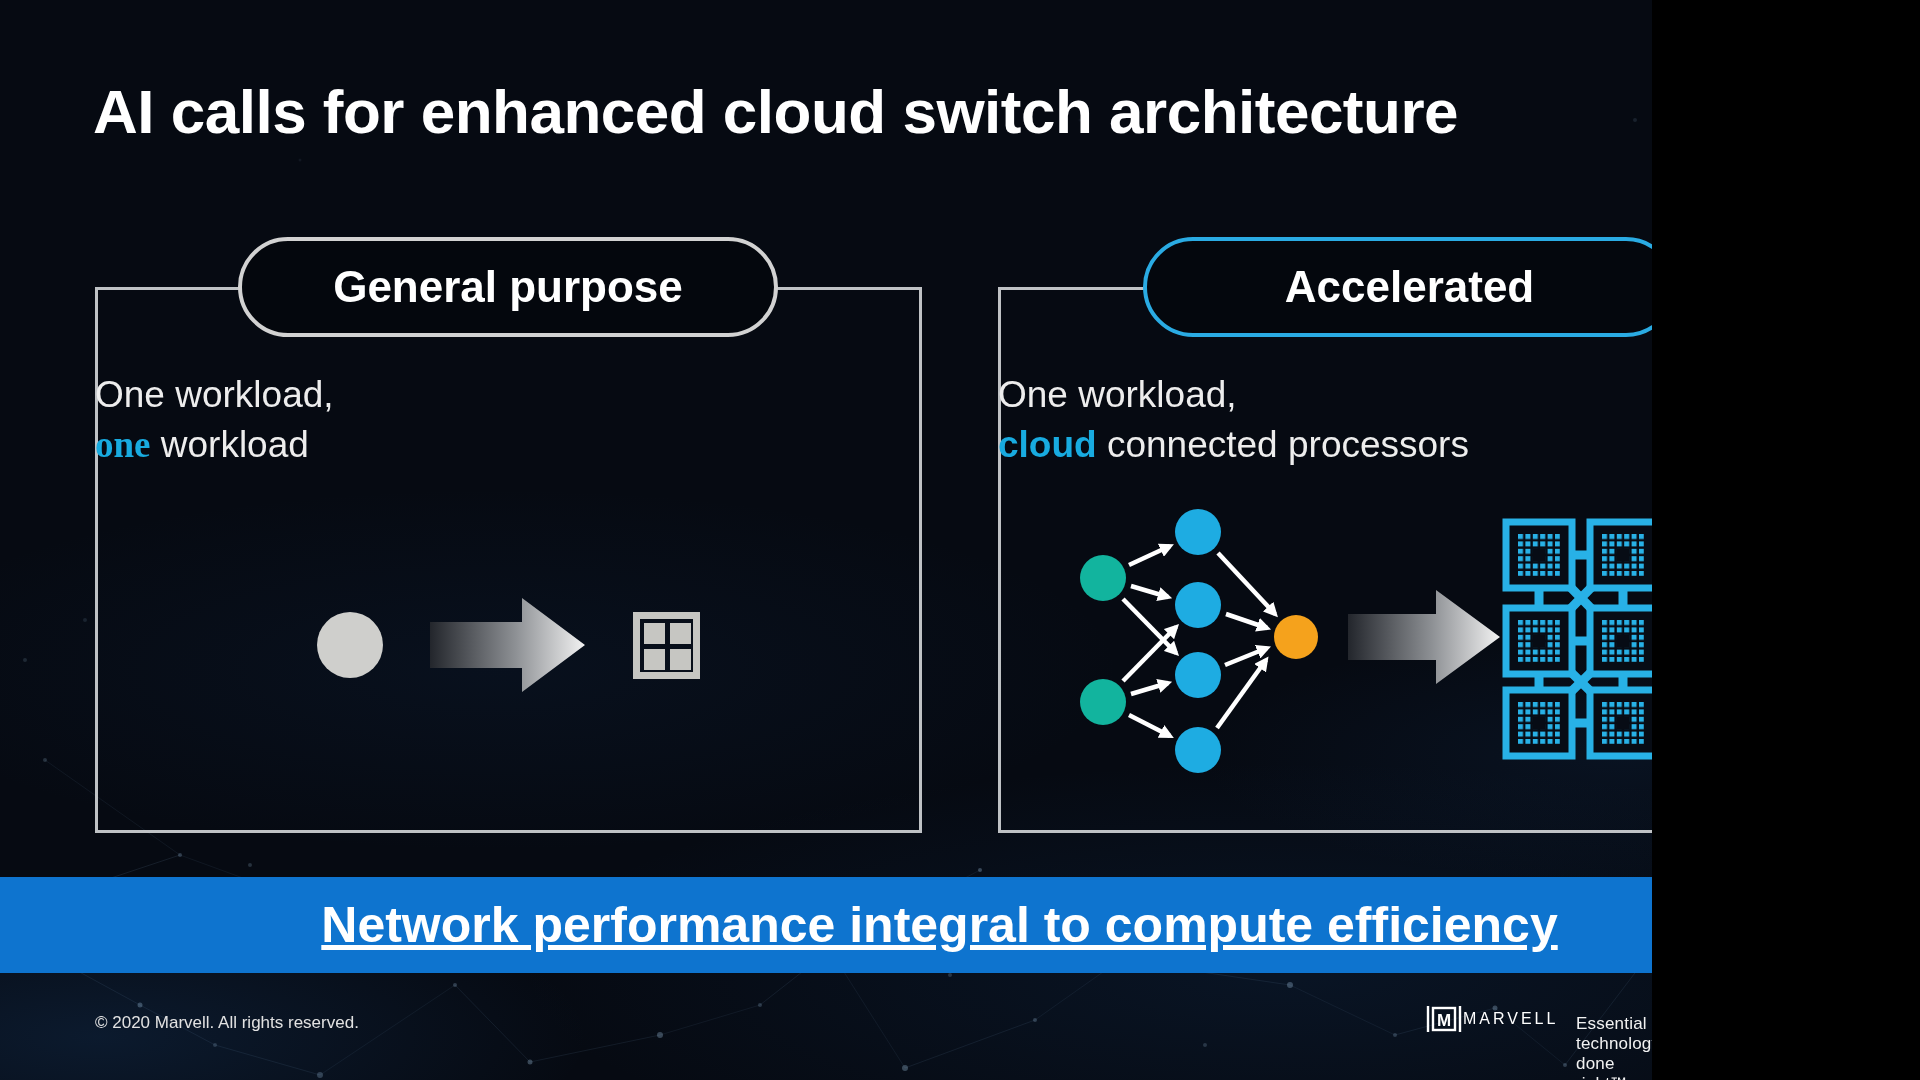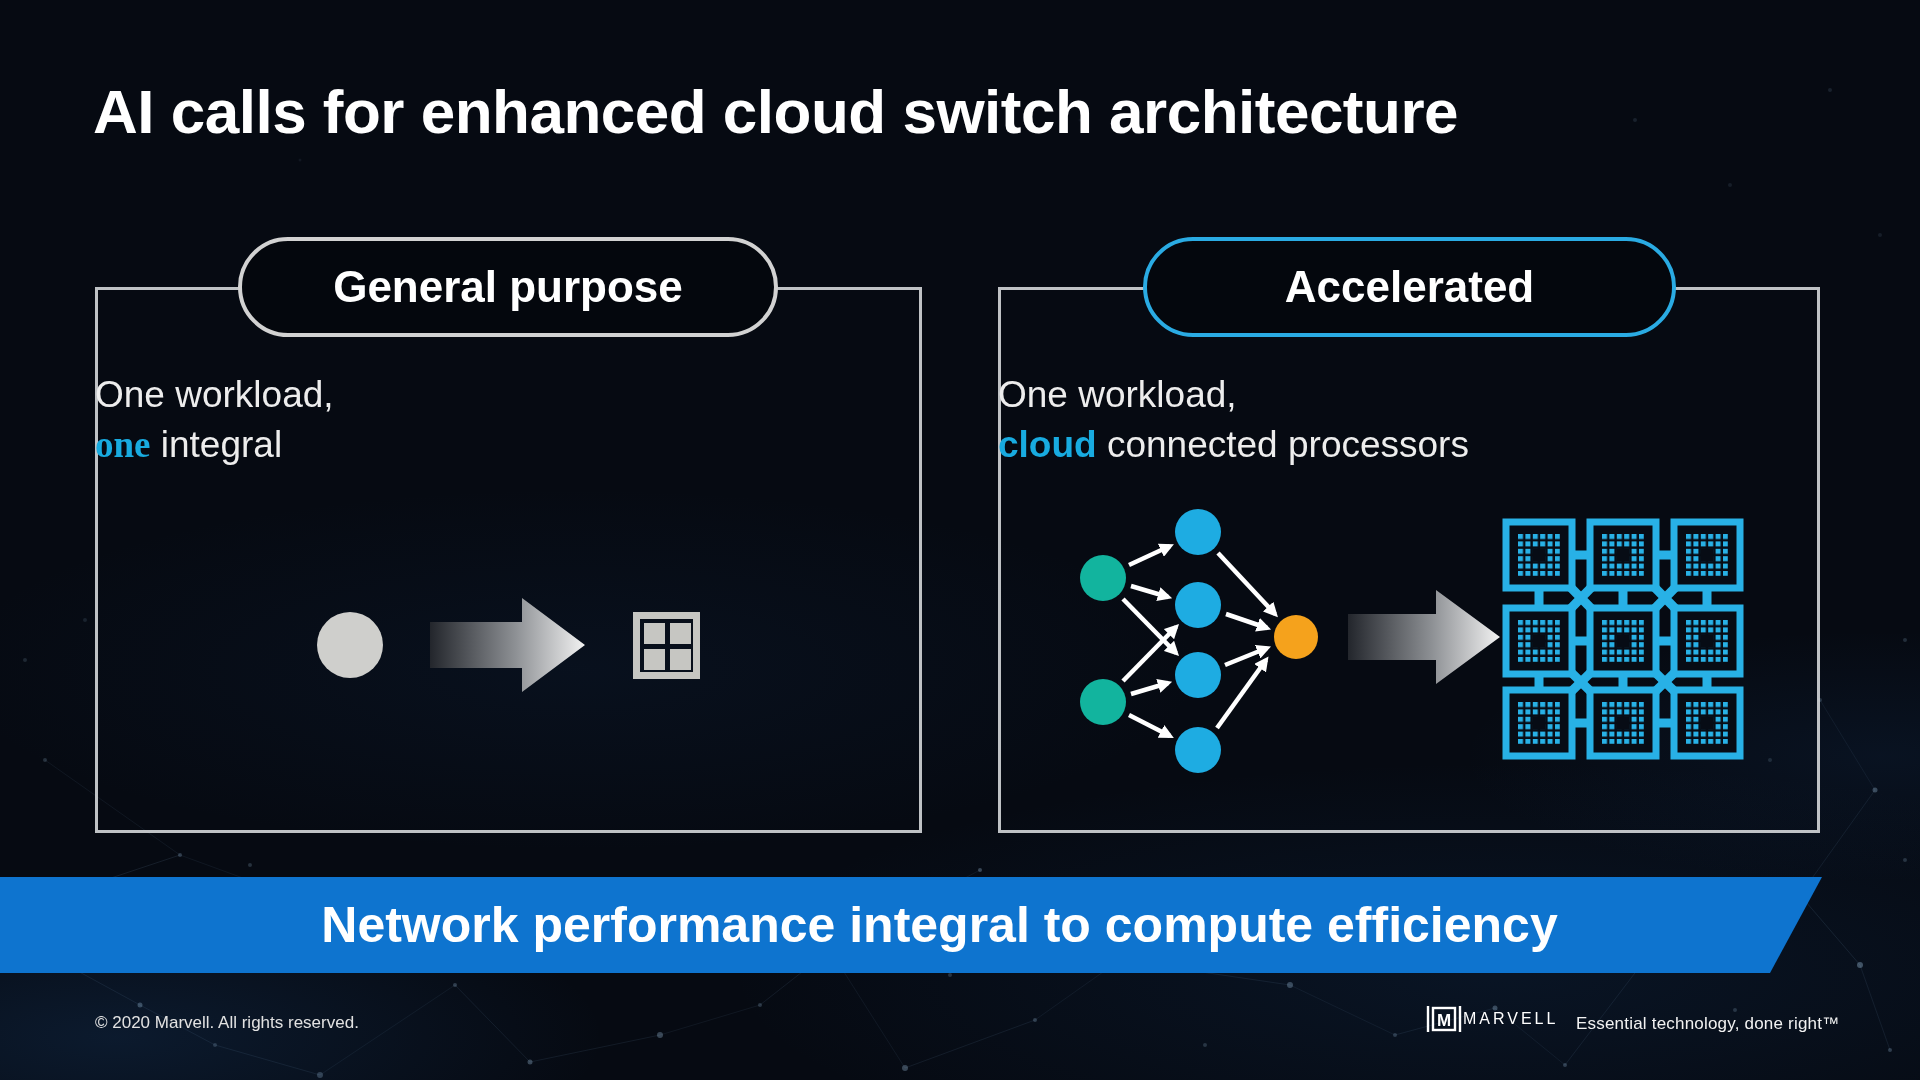--- a/index.html
+++ b/index.html
@@ -1,17 +1,17 @@
 <!DOCTYPE html>
 <html><head>
 <meta charset="utf-8">
 <style>
   html,body{margin:0;padding:0;background:#000;}
   #slide{
-    position:relative;width:1920px;height:1080px;overflow:hidden;
+    position:relative;width:1652px;height:1080px;overflow:hidden;
     font-family:"Liberation Sans",sans-serif;
     background:
       radial-gradient(ellipse 900px 260px at 30% 62%, rgba(28,72,130,0.10), transparent 70%),
       radial-gradient(ellipse 1100px 300px at 78% 90%, rgba(30,90,160,0.13), transparent 70%),
       radial-gradient(ellipse 700px 220px at 6% 96%, rgba(40,110,190,0.16), transparent 70%),
       radial-gradient(ellipse 600px 180px at 98% 70%, rgba(35,95,170,0.10), transparent 70%),
       #060a12;
     color:#fff;
   }
   .abs{position:absolute;}
@@ -40,21 +40,21 @@
   }
   #text-left{left:95px;width:827px;}
   #text-right{left:998px;width:822px;}
   .panel-text .l1{display:block;}
   .panel-text .hl{font-weight:700;}
   .diagram-svg{position:absolute;z-index:2;}
   #banner{
     left:0;top:877px;width:1920px;height:96px;background:#0e74cf;z-index:4;
     clip-path:polygon(0 0,1822px 0,1770px 100%,0 100%);
     text-align:center;line-height:96px;font-size:50px;font-weight:700;color:#ffffff;
-    padding-right:41px;box-sizing:border-box;white-space:nowrap;
+    padding-right:41px;box-sizing:border-box;white-space:nowrap;text-decoration:underline;
   }
   #copyright{left:95px;top:1013px;font-size:17px;color:#e2e2e2;z-index:5;}
   #brand{left:1425px;top:1000px;height:38px;display:flex;align-items:center;z-index:5;}
   #brand-name{font-size:16px;letter-spacing:3px;color:#ffffff;margin-left:0;font-weight:400;}
   #tagline{left:1576px;top:1014px;font-size:17px;color:#f2f2f2;z-index:5;letter-spacing:0.2px;}
 </style>
 </head>
 <body>
 
 <div id="slide">
@@ -144,21 +144,21 @@
 
   <div id="pill-left" class="pill abs">
     <span>General purpose</span>
   </div>
   <div id="pill-right" class="pill abs">
     <span>Accelerated</span>
   </div>
 
   <div id="text-left" class="panel-text abs">
     <span class="l1">One workload,</span>
-    <span class="hl" style="color:#18abe0;font-family:Liberation Serif, serif;">one</span><span> integral</span>
+    <span class="hl" style="color:#18abe0;font-family:Liberation Serif, serif;">one</span><span> workload</span>
   </div>
   <div id="text-right" class="panel-text abs">
     <span class="l1">One workload,</span>
     <span class="hl" style="color:#18abe0;">cloud</span><span> connected processors</span>
   </div>
 
   <svg class="diagram-svg" style="left:95px;top:287px;" width="827" height="546" viewBox="95 287 827 546">
     <defs>
       <linearGradient id="gradArrowL" x1="430" y1="0" x2="585" y2="0" gradientUnits="userSpaceOnUse">
         <stop offset="0" stop-color="#23262c"></stop>

